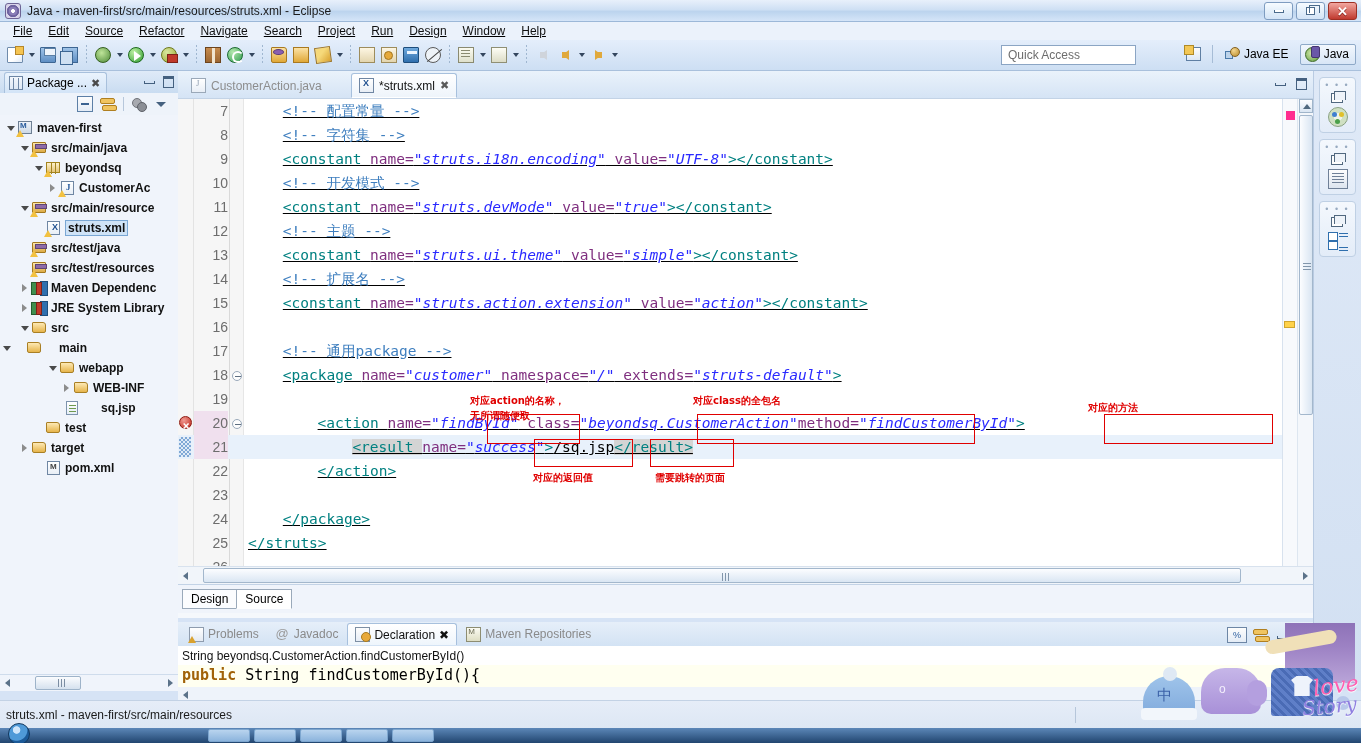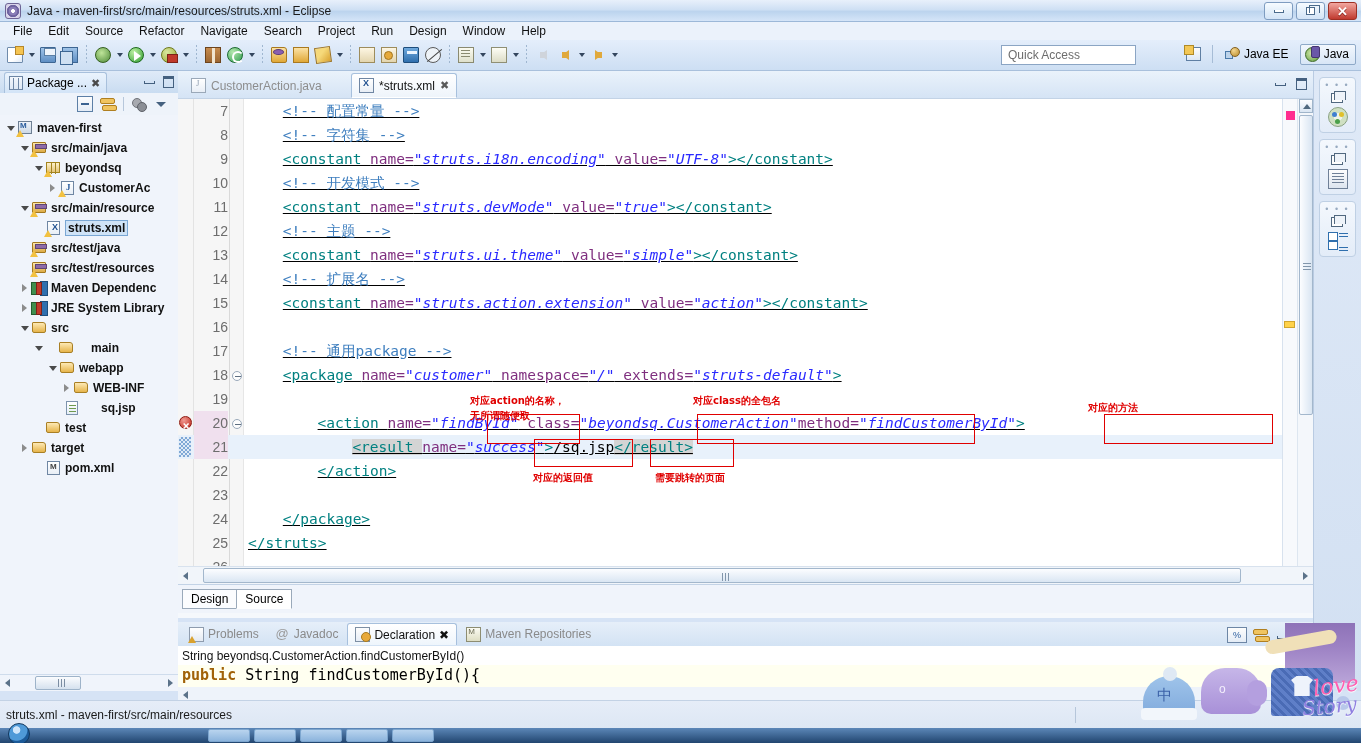--- a/index.html
+++ b/index.html
@@ -31,21 +31,21 @@
     display:flex;align-items:center;justify-content:center;}
   .wbtn.close{ background:linear-gradient(to bottom,#f2a7a0,#c03a2f); border-color:#9d2f24;}
   .wbtn .min{ width:10px;height:3px;border:1px solid #4b6b8c;border-top:none;background:#fff;}
   .wbtn .max{ width:9px;height:8px;border:1px solid #4b6b8c;background:#fff;position:relative;}
   .wbtn .max:after{content:"";position:absolute;left:2px;top:-3px;width:9px;height:7px;border:1px solid #4b6b8c;border-bottom:none;}
   .wbtn .x{ color:#fff;font-weight:bold;font-size:13px;line-height:1;text-shadow:0 1px 0 #7d1a12;}
 
   
   .menubar{
     position:absolute; left:0; top:22px; width:1361px; height:18px;
-    background:#ebf2fb; display:flex; align-items:center; padding-left:5px;
+    background:#ebf2fb; display:flex; align-items:center; padding-left:5px;text-decoration:underline;
   }
   .menuitem{ font-size:12px; color:#111; padding:1px 8px; cursor:default; }
 
   
   .toolbar{
     position:absolute; left:0; top:40px; width:1361px; height:31px;
     background:linear-gradient(to bottom,#e4eefb,#cddff3);
     border-bottom:1px solid #a9c0dc;
     display:flex; align-items:center; padding-left:4px;
   }
@@ -596,21 +596,21 @@
           </span>
           <span class="tlabel">JRE System Library</span>
         </div>
         <div class="trow" style="padding-left: 18px;">
           <span class="twist open"></span>
           <span class="ticon">
             <span class="ti-fold"></span>
           </span>
           <span class="tlabel">src</span>
         </div>
-        <div class="trow" style="padding-left: 32px; gap: 13px;">
+        <div class="trow" style=" gap: 13px;">
           <span class="twist open"></span>
           <span class="ticon">
             <span class="ti-fold"></span>
           </span>
           <span class="tlabel">main</span>
         </div>
         <div class="trow" style="padding-left: 46px;">
           <span class="twist open"></span>
           <span class="ticon">
             <span class="ti-fold"></span>

